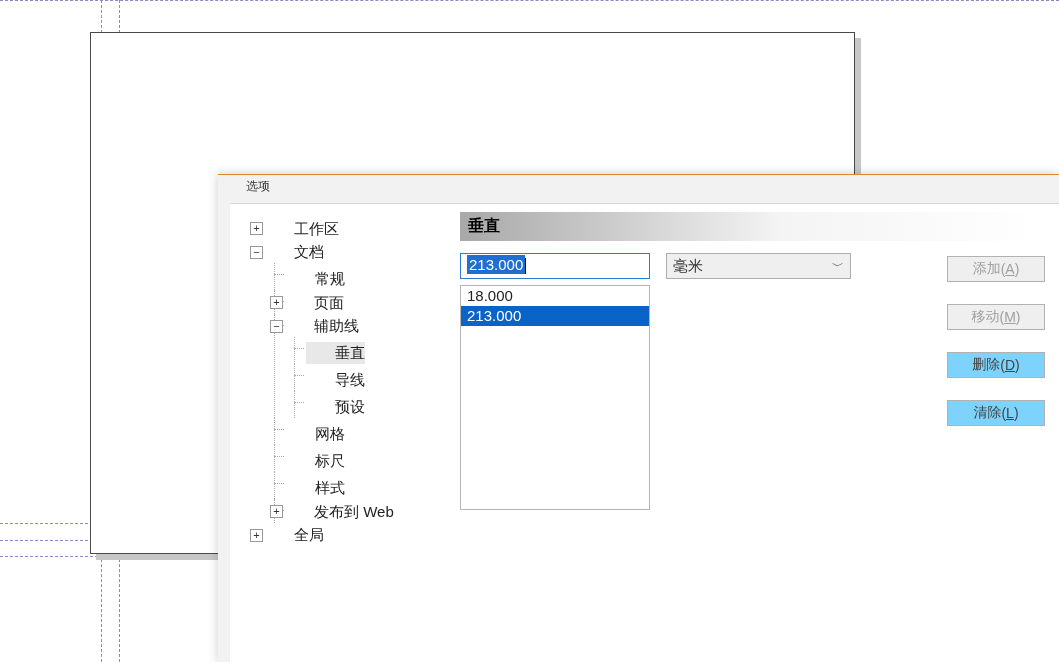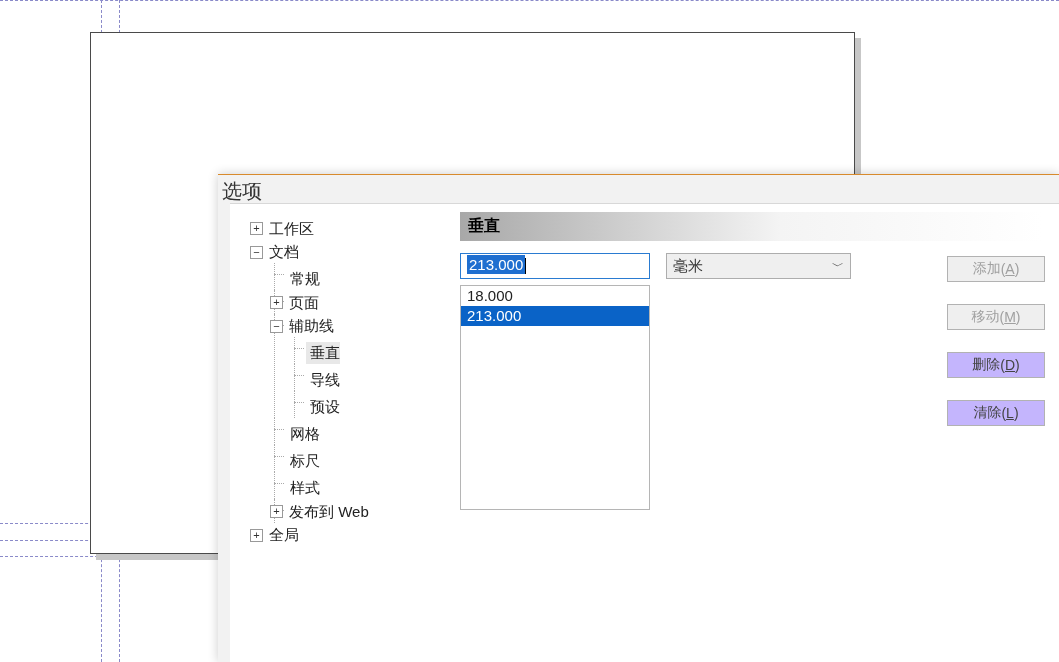--- a/index.html
+++ b/index.html
@@ -15,22 +15,22 @@
   
   .dialog {
     position:absolute;
     left:218px; top:174px;
     right:0; bottom:0;
     background:#f2f2f2;
     border-top:1px solid #d88a2c;
     box-shadow:0 0 10px rgba(0,0,0,.2);
   }
   .dialog-title {
-    position:absolute; left:4px; top:3px;
-    font-size:20px; color:#333;
+    position:absolute; left:28px; top:3px;
+    font-size:12px; color:#333;
   }
   .dialog-body {
     position:absolute; left:12px; top:28px; right:0; bottom:0;
     display:flex;
     background:#ffffff;
     border-top:1px solid #d8d8d8;
     padding:8px 8px 8px 12px;
   }
 
   
@@ -51,21 +51,21 @@
   .tree li > .node { display:inline-flex; align-items:center; gap:4px; cursor:default; }
   .tree li > .node.sel { background:#e8e8e8; }
   .expander {
     width:13px; height:13px; border:1px solid #999; background:#fff;
     display:inline-flex; align-items:center; justify-content:center;
     font-size:11px; line-height:1; color:#333;
     margin-left:-16px; margin-right:2px;
     position:relative; z-index:1;
   }
   .spacer { display:inline-block; width:0; }
-  .tree-label { white-space:nowrap; }
+  .tree-label { white-space:nowrap;margin-left:25px; }
 
   
   .pane { flex:1; position:relative; padding:0 8px; }
   .header-band {
     margin:0 0 12px 0; padding:4px 8px; font-weight:bold; font-size:16px;
     background:linear-gradient(to right,#a8a8a8,#f4f4f4 55%,#ffffff);
     color:#000;
   }
   .val-row { display:flex; align-items:center; gap:16px; margin-bottom:6px; }
   .txt-input {
@@ -85,21 +85,21 @@
 
   .listbox {
     width:190px; height:225px; border:1px solid #b5b5b5; background:#fff;
     font-size:15px; overflow:hidden;
   }
   .listbox .lrow { padding:0 6px; line-height:20px; height:20px; color:#222; white-space:nowrap; cursor:default;}
   .listbox .lrow.sel { background:#0a63c7; color:#fff; }
 
   .btn-col { position:absolute; right:6px; top:44px; width:98px; display:flex; flex-direction:column; gap:22px; }
   .btn {
-    height:26px; border:1px solid #b2b2b2; background:#c4b5fd;
+    height:26px; border:1px solid #b2b2b2; background:#7dd3fc;
     font-size:14px; color:#444; cursor:pointer;
     display:flex; align-items:center; justify-content:center;
   }
   .btn.disabled { color:#a0a0a0; background:#efefef; }
   .btn u { text-decoration:underline; }
 </style>
 </head>
 <body>
 
 <div class="canvas">

